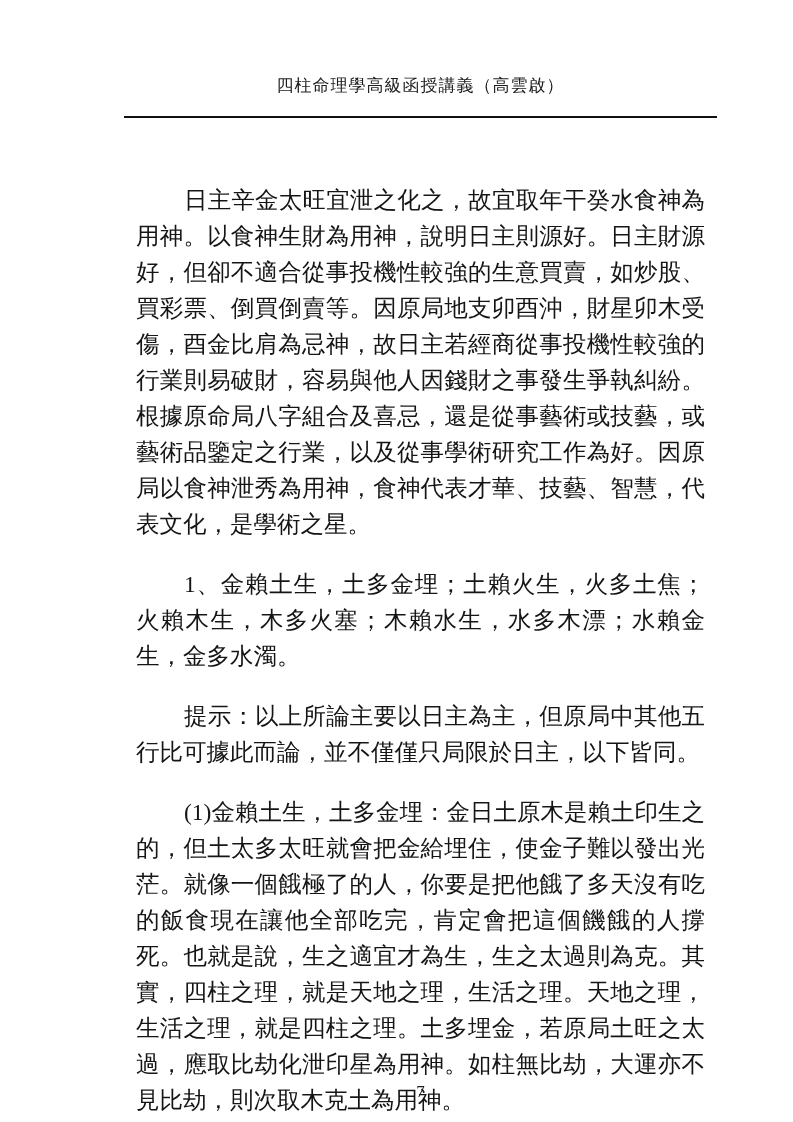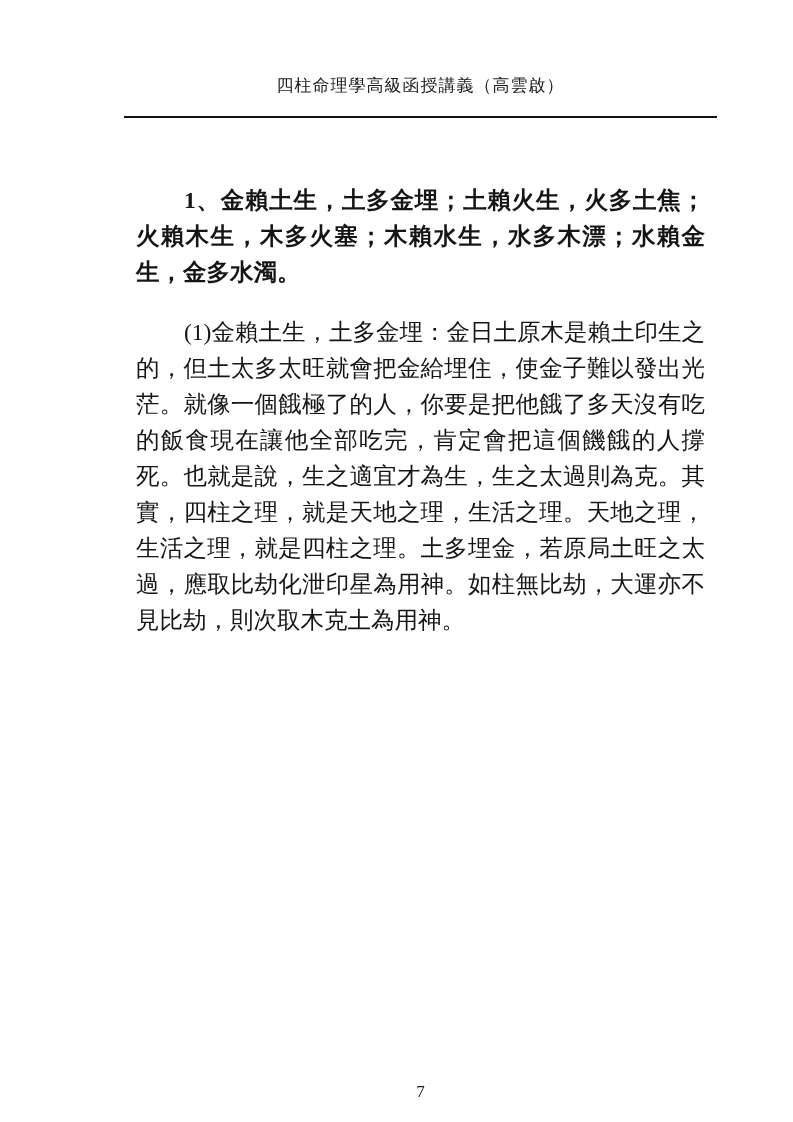--- a/index.html
+++ b/index.html
@@ -33,21 +33,21 @@
     margin: 4px 76px 0 76px;
     text-align: justify;
   }
   .para {
     font-size: 23.5px;
     line-height: 36px;
     text-align: justify;
     color: #151515;
   }
   .para.indent { text-indent: 48px; }
-  .para.bold { font-weight: bold; }
+  .para.bold { font-weight: normal; }
   .footer {
     position: absolute;
     bottom: 32px;
     left: 0;
     width: 100%;
     text-align: center;
   }
   .page-number {
     font-size: 17px;
     color: #1a1a1a;
@@ -56,20 +56,22 @@
 </head>
 <body>
 
 <div class="page">
   <div class="header">
     <div class="header-title">四柱命理學高級函授講義（高雲啟）</div>
     <hr class="header-rule">
   </div>
 
   <div class="content">
+      <p class="para indent">日主辛金太旺宜泄之化之，故宜取年干癸水食神為用神。以食神生財為用神，說明日主則源好。日主財源好，但卻不適合從事投機性較強的生意買賣，如炒股、買彩票、倒買倒賣等。因原局地支卯酉沖，財星卯木受傷，酉金比肩為忌神，故日主若經商從事投機性較強的行業則易破財，容易與他人因錢財之事發生爭執糾紛。根據原命局八字組合及喜忌，還是從事藝術或技藝，或藝術品鑒定之行業，以及從事學術研究工作為好。因原局以食神泄秀為用神，食神代表才華、技藝、智慧，代表文化，是學術之星。</p>
       <p class="para indent bold">1、金賴土生，土多金埋；土賴火生，火多土焦；火賴木生，木多火塞；木賴水生，水多木漂；水賴金生，金多水濁。</p>
+      <p class="para indent">提示：以上所論主要以日主為主，但原局中其他五行比可據此而論，並不僅僅只局限於日主，以下皆同。</p>
       <p class="para indent">(1)金賴土生，土多金埋：金日土原木是賴土印生之的，但土太多太旺就會把金給埋住，使金子難以發出光茫。就像一個餓極了的人，你要是把他餓了多天沒有吃的飯食現在讓他全部吃完，肯定會把這個饑餓的人撐死。也就是說，生之適宜才為生，生之太過則為克。其實，四柱之理，就是天地之理，生活之理。天地之理，生活之理，就是四柱之理。土多埋金，若原局土旺之太過，應取比劫化泄印星為用神。如柱無比劫，大運亦不見比劫，則次取木克土為用神。</p>
     </div>
 
   <div class="footer">
     <span class="page-number">7</span>
   </div>
 </div>
 
 </body></html>

